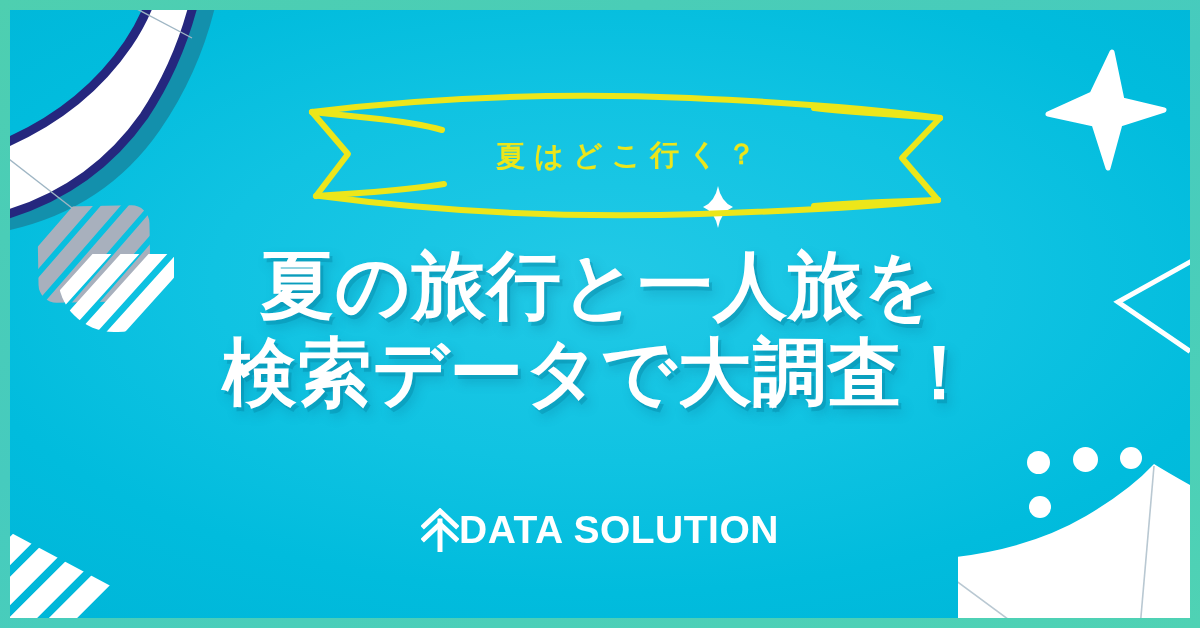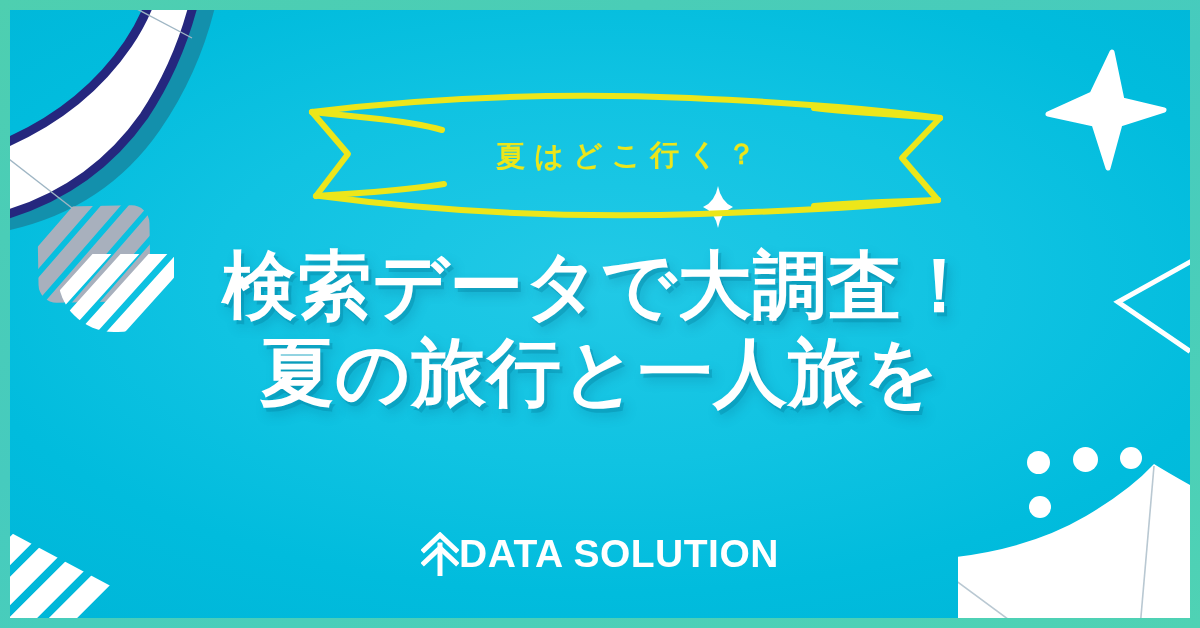--- a/index.html
+++ b/index.html
@@ -153,21 +153,20 @@
     text-shadow:
        3px 4px 0 rgba(0,118,150,0.30),
        5px 7px 12px rgba(0,95,128,0.28);
   }
   .headline .ln { display:block; white-space:nowrap; }
 
   
   .logo {
     position:absolute; left:0; top:498px; width:100%;
     display:flex; align-items:center; justify-content:center;
-    margin-top:24px;
   }
   .logo-mark { width:38px; height:44px; flex:0 0 auto; }
   .logo-mark svg { display:block; width:100%; height:100%; }
   .logo-text {
     color:#ffffff;
     font-size:39px;
     font-weight:600;
     letter-spacing:0.5px;
     white-space:nowrap;
   }
@@ -263,22 +262,22 @@
 
           <path d="M 650 26 L 612 66 L 648 108"></path>
           <path d="M 650 26 L 594 22 Q 548 19 524 16"></path>
           <path d="M 648 108 L 592 110 Q 548 112 524 114"></path>
         </g>
       </svg>
       <div class="ribbon-text">夏はどこ行く？</div>
     </div>
 
     <div class="headline">
+      <span class="ln">夏の旅行と一人旅を</span>
       <span class="ln">検索データで大調査！</span>
-      <span class="ln">夏の旅行と一人旅を</span>
     </div>
 
     <div class="logo">
       <span class="logo-mark">
         <svg viewBox="0 0 38 44" xmlns="http://www.w3.org/2000/svg">
           <g fill="none" stroke="#ffffff" stroke-width="5" stroke-linecap="square">
             <path d="M 3 18 L 19 3 L 35 18"></path>
             <path d="M 3 31 L 19 16 L 35 31"></path>
             <path d="M 19 13 L 19 42"></path>
           </g>

